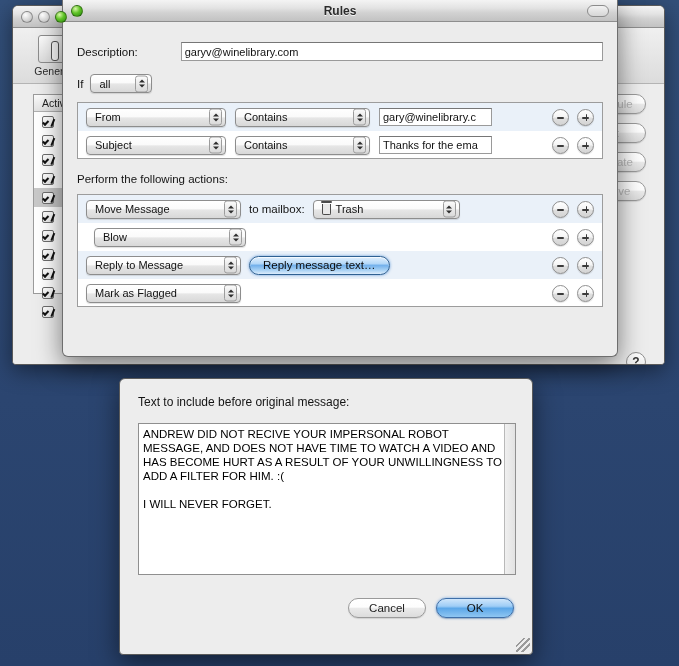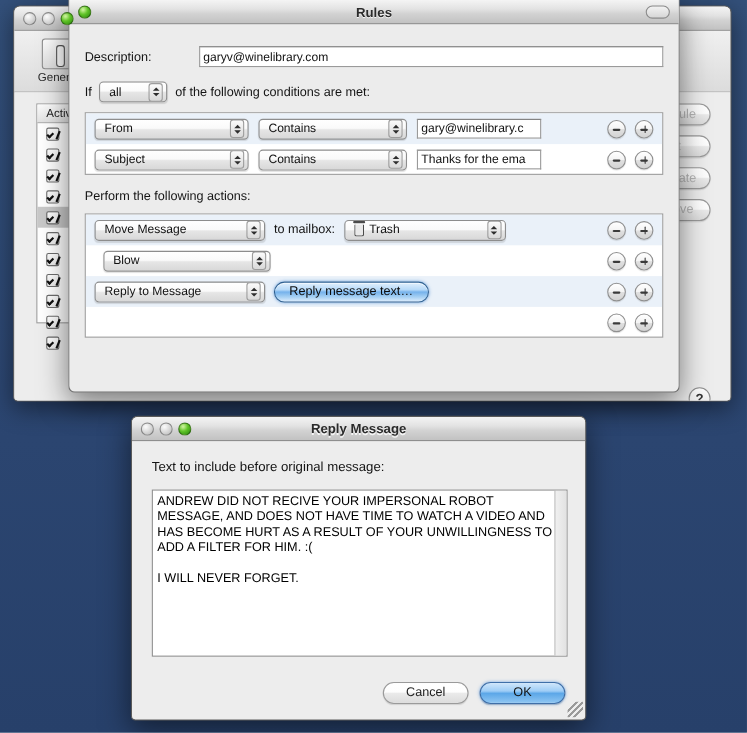--- a/index.html
+++ b/index.html
@@ -368,21 +368,20 @@
 
     <div style="display:flex;align-items:center;gap:7px;margin-top:13px;">
       <span class="lbl">If</span>
       <div class="popup" style="width:62px;">
         <span>all</span>
         <span class="arrows">
             <i class="up"></i>
             <i class="dn"></i>
           </span>
       </div>
-      <span class="lbl">of the following conditions are met:</span>
     </div>
 
     <div class="listbox" style="margin-top:9px;height:57px;">
       <div class="rowline alt">
         <div class="popup" style="width:140px;">
           <span>From</span>
           <span class="arrows">
               <i class="up"></i>
               <i class="dn"></i>
             </span>
@@ -473,39 +472,38 @@
             </span>
         </div>
         <div class="btn aqua-pill" style="margin-left:8px;height:19px;padding:0 13px;">Reply message text…</div>
         <div style="margin-left:auto;display:flex;gap:8px;">
           <div class="rbtn"></div>
           <div class="rbtn plus"></div>
         </div>
       </div>
 
       <div class="rowline">
+        <div class="popup" style="width:155px;">
+          <span>Mark as Flagged</span>
+          <span class="arrows">
+              <i class="up"></i>
+              <i class="dn"></i>
+            </span>
+        </div>
         <div style="margin-left:auto;display:flex;gap:8px;">
           <div class="rbtn"></div>
           <div class="rbtn plus"></div>
         </div>
       </div>
     </div>
 
   </div>
 </div>
 
 <div id="reply-window">
-  <div class="titlebar">
-    <div class="dots">
-      <div class="dot gray"></div>
-      <div class="dot gray"></div>
-      <div class="dot green"></div>
-    </div>
-    <div class="title-text">Reply Message</div>
-  </div>
 
   <div id="reply-body">
     <div class="lbl" style="font-size:12px;">Text to include before original message:</div>
 
     <div id="reply-textarea">ANDREW DID NOT RECIVE YOUR IMPERSONAL ROBOT MESSAGE, AND DOES NOT HAVE TIME TO WATCH A VIDEO AND HAS BECOME HURT AS A RESULT OF YOUR UNWILLINGNESS TO ADD A FILTER FOR HIM. :(
 
 I WILL NEVER FORGET.<div id="reply-scroll"></div></div>
 
     <div id="reply-buttons">
       <div class="btn" style="width:78px;padding:0;">Cancel</div>

